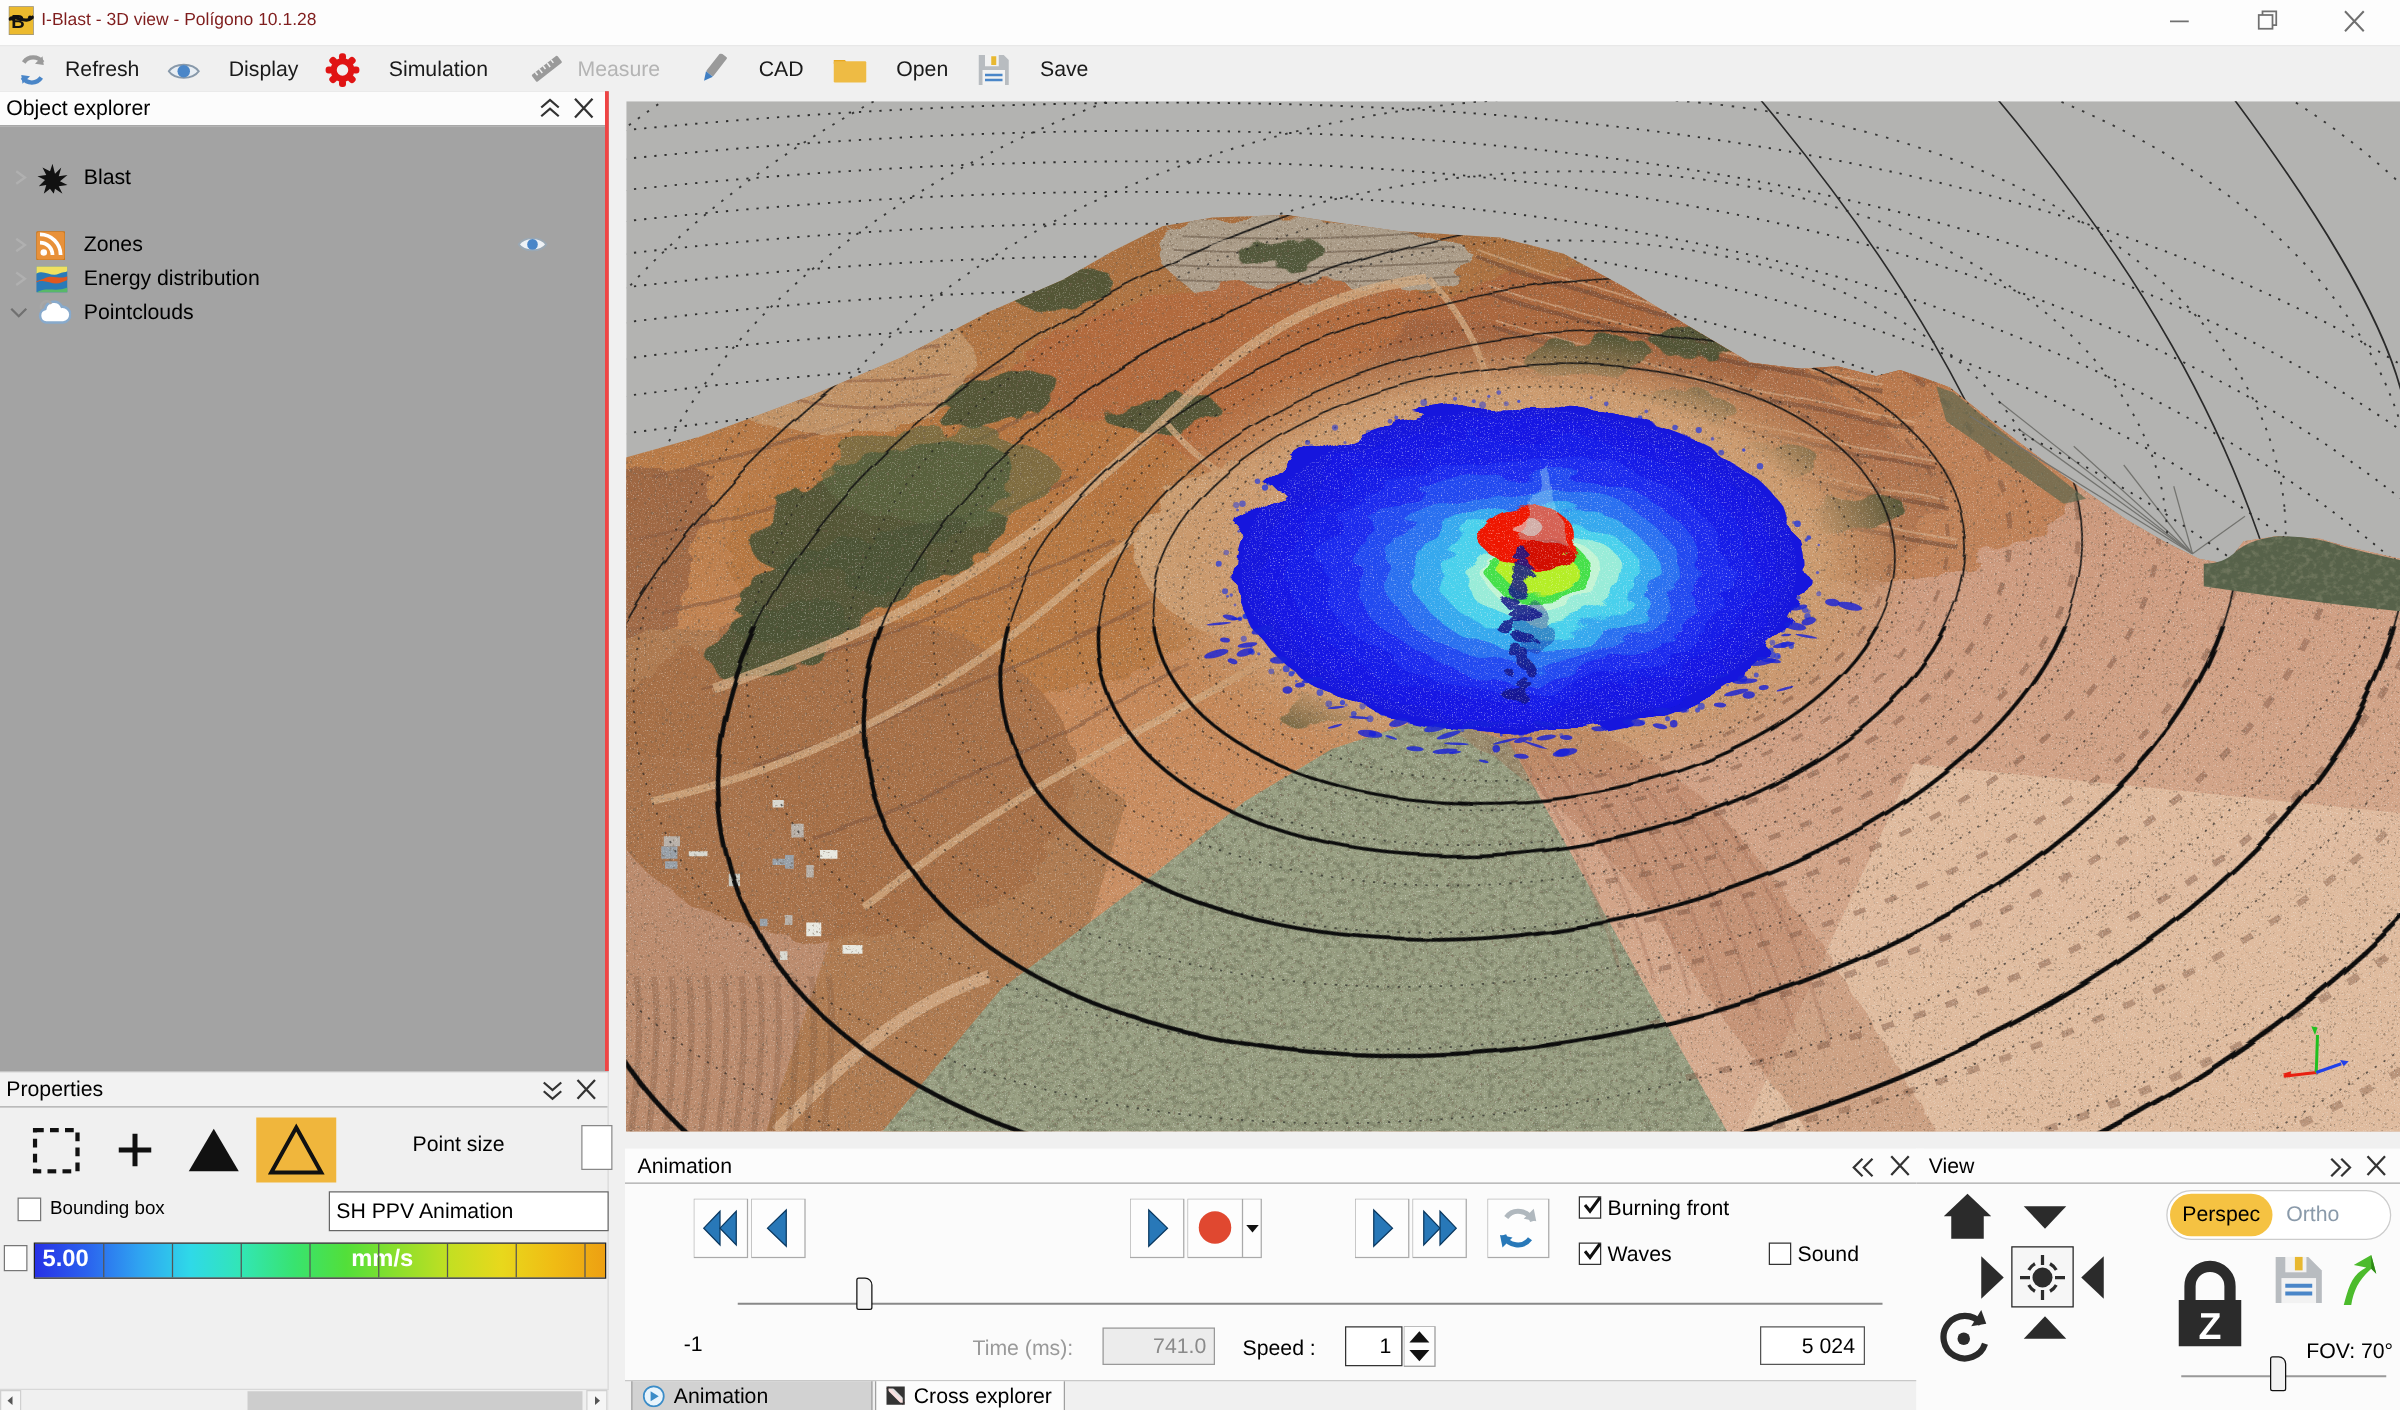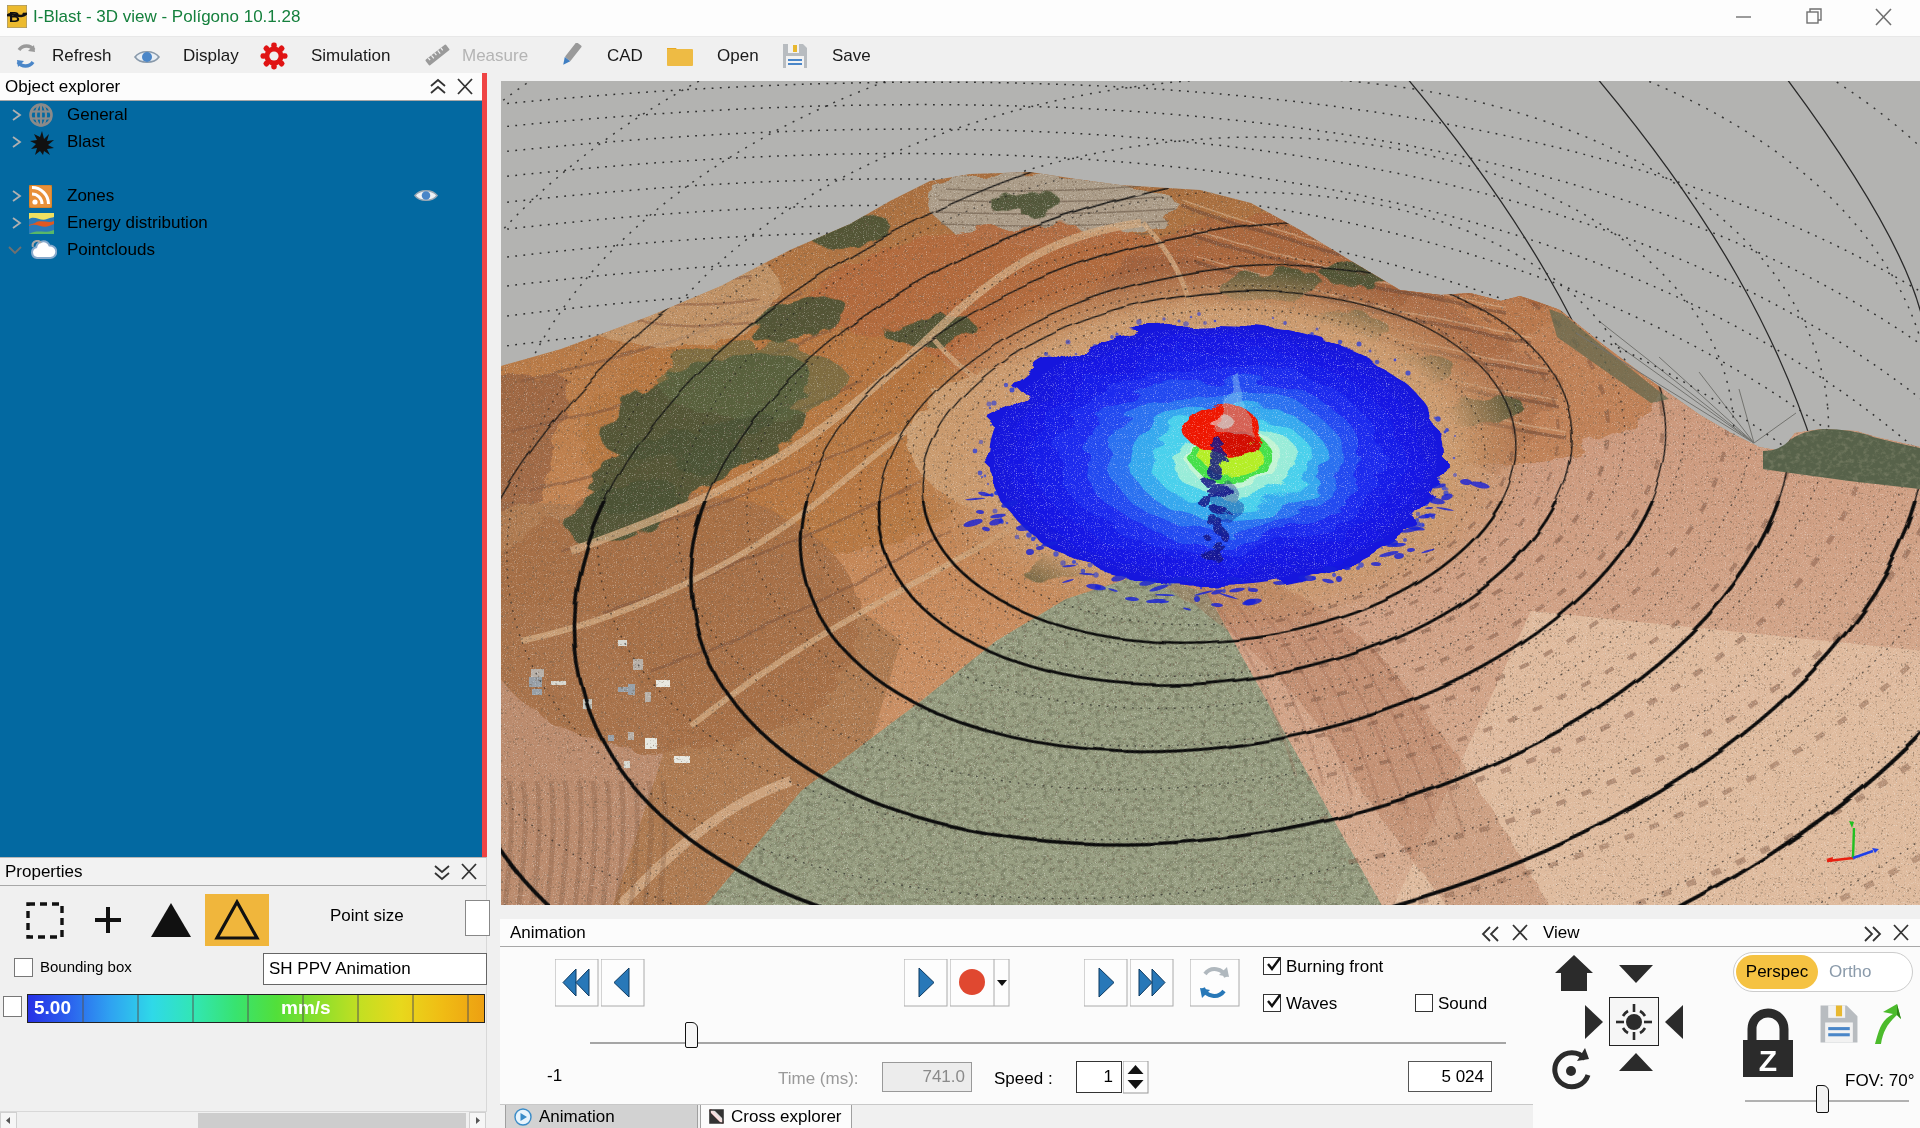--- a/index.html
+++ b/index.html
@@ -1,20 +1,20 @@
 <!DOCTYPE html>
 <html><head>
 <meta charset="utf-8">
 <style>
 * { margin:0; padding:0; box-sizing:border-box; }
 html,body { width:1920px; height:1128px; overflow:hidden; font-family:"Liberation Sans", sans-serif; background:#f0f0f0; }
 .abs { position:absolute; }
 #titlebar { left:0; top:0; width:1920px; height:36px; background:#fdfdfd; }
 #toolbar { left:0; top:36px; width:1920px; height:37px; background:#f0f0f0; border-top:1px solid #e8e8e8; }
-#explorer { left:0; top:73px; width:487px; height:784px; background:#0369a1; border-right:5px solid #ef4444; }
+#explorer { left:0; top:73px; width:487px; height:784px; background:#a3a3a3; border-right:3px solid #ef4444; }
 #props { left:0; top:857px; width:487px; height:271px; background:#f0f0f0; border-top:1px solid #b8b8b8; border-right:1px solid #d8d8d8;}
 #viewwrap { left:497px; top:73px; width:1423px; height:844px; background:#f0f0f0; }
 #animpanel { left:500px; top:919px; width:1039px; height:209px; background:#fbfbfb; }
 #viewpanel { left:1533px; top:919px; width:387px; height:209px; background:#fbfbfb; }
 .panelhead { position:absolute; left:0; top:0; right:0; height:28px; background:#fcfcfc; border-bottom:1px solid #a8a8a8; font-size:17px; color:#000; }
 .phtitle { position:absolute; left:5px; top:4px; }
 .tbtext { position:absolute; top:9px; font-size:17px; color:#1a1a1a; }
 .tbgray { color:#b4b4b4; }
 .treerow { position:absolute; left:0; width:487px; height:27px; font-size:17px; color:#000; }
 .treetxt { position:absolute; top:3px; }
@@ -26,21 +26,21 @@
 
 <div class="abs" id="titlebar">
   <svg class="abs" style="left:7px;top:5px" width="20" height="23" viewBox="0 0 20 23">
     <rect x="0" y="0" width="20" height="23" fill="#ecba2e"></rect>
     <rect x="0" y="0" width="20" height="23" fill="none" stroke="#8a8a8a" stroke-width="1"></rect>
     <text x="2" y="17" font-size="15" font-weight="bold" fill="#111" font-family="Liberation Sans">B</text>
     <path d="M0 11 C5 5 13 16 20 8" stroke="#111" stroke-width="2.6" fill="none"></path>
     <circle cx="3" cy="10" r="1.6" fill="#111"></circle>
       <circle cx="17" cy="9" r="1.6" fill="#111"></circle>
   </svg>
-  <div class="abs" style="left:33px;top:7px;font-size:17px;color:#15803d;">I-Blast - 3D view - Polígono 10.1.28</div>
+  <div class="abs" style="left:33px;top:7px;font-size:14px;color:#7f1d1d;">I-Blast - 3D view - Polígono 10.1.28</div>
 
   <svg class="winbtn" style="left:1720px" width="46" height="33">
       <line x1="16" y1="17" x2="31" y2="17" stroke="#707070" stroke-width="1.4"></line>
     </svg>
   <svg class="winbtn" style="left:1790px" width="46" height="33">
      <rect x="17" y="12" width="11" height="11" fill="none" stroke="#707070" stroke-width="1.4"></rect>
      <path d="M20 12 v-3 h11 v11 h-3" fill="none" stroke="#707070" stroke-width="1.4"></path>
   </svg>
   <svg class="winbtn" style="left:1860px" width="46" height="33">
       <path d="M16 9 L31 25 M31 9 L16 25" stroke="#707070" stroke-width="1.6"></path>
@@ -118,33 +118,20 @@
       <span class="phtitle">Object explorer</span>
     <svg class="abs" style="right:33px;top:4px" width="22" height="20">
         <path d="M4 9 l7 -6 7 6 M4 16 l7 -6 7 6" fill="none" stroke="#333" stroke-width="1.8"></path>
       </svg>
     <svg class="abs" style="right:6px;top:4px" width="22" height="20">
         <path d="M4 2 L18 17 M18 2 L4 17" stroke="#333" stroke-width="1.8"></path>
       </svg>
   </div>
   <div id="treezone" class="abs" style="left:0;top:29px;width:487px;height:755px">
 
-    <div class="treerow" style="top:0">
-      <svg class="abs" style="left:9px;top:6px" width="14" height="14">
-          <path d="M4 2 l7 5 -7 5" fill="none" stroke="#b0b0b0" stroke-width="1.8"></path>
-        </svg>
-      <svg class="abs" style="left:29px;top:1px" width="24" height="24" viewBox="0 0 24 24">
-        <circle cx="12" cy="12" r="10.5" fill="none" stroke="#8a8a8a" stroke-width="2.6"></circle>
-        <ellipse cx="12" cy="12" rx="5" ry="10.5" fill="none" stroke="#8a8a8a" stroke-width="2.2"></ellipse>
-        <line x1="1.5" y1="8.5" x2="22.5" y2="8.5" stroke="#8a8a8a" stroke-width="2.2"></line>
-        <line x1="1.5" y1="15.5" x2="22.5" y2="15.5" stroke="#8a8a8a" stroke-width="2.2"></line>
-        <line x1="12" y1="1.5" x2="12" y2="22.5" stroke="#8a8a8a" stroke-width="2.2"></line>
-      </svg>
-      <span class="treetxt" style="left:67px">General</span>
-    </div>
 
     <div class="treerow" style="top:27px">
       <svg class="abs" style="left:9px;top:6px" width="14" height="14">
           <path d="M4 2 l7 5 -7 5" fill="none" stroke="#b0b0b0" stroke-width="1.8"></path>
         </svg>
       <svg class="abs" style="left:29px;top:1px" width="26" height="25" viewBox="0 0 26 25">
         <path fill="#111" d="M13 1 l2 8 5 -5 -2 7 7 -1 -6 5 6 3 -7 1 3 6 -6 -4 -1 4 -3 -4 -5 4 2 -7 -6 1 5 -5 -6 -3 7 -1 -3 -6 6 3 z"></path>
       </svg>
       <span class="treetxt" style="left:67px">Blast</span>
     </div>

